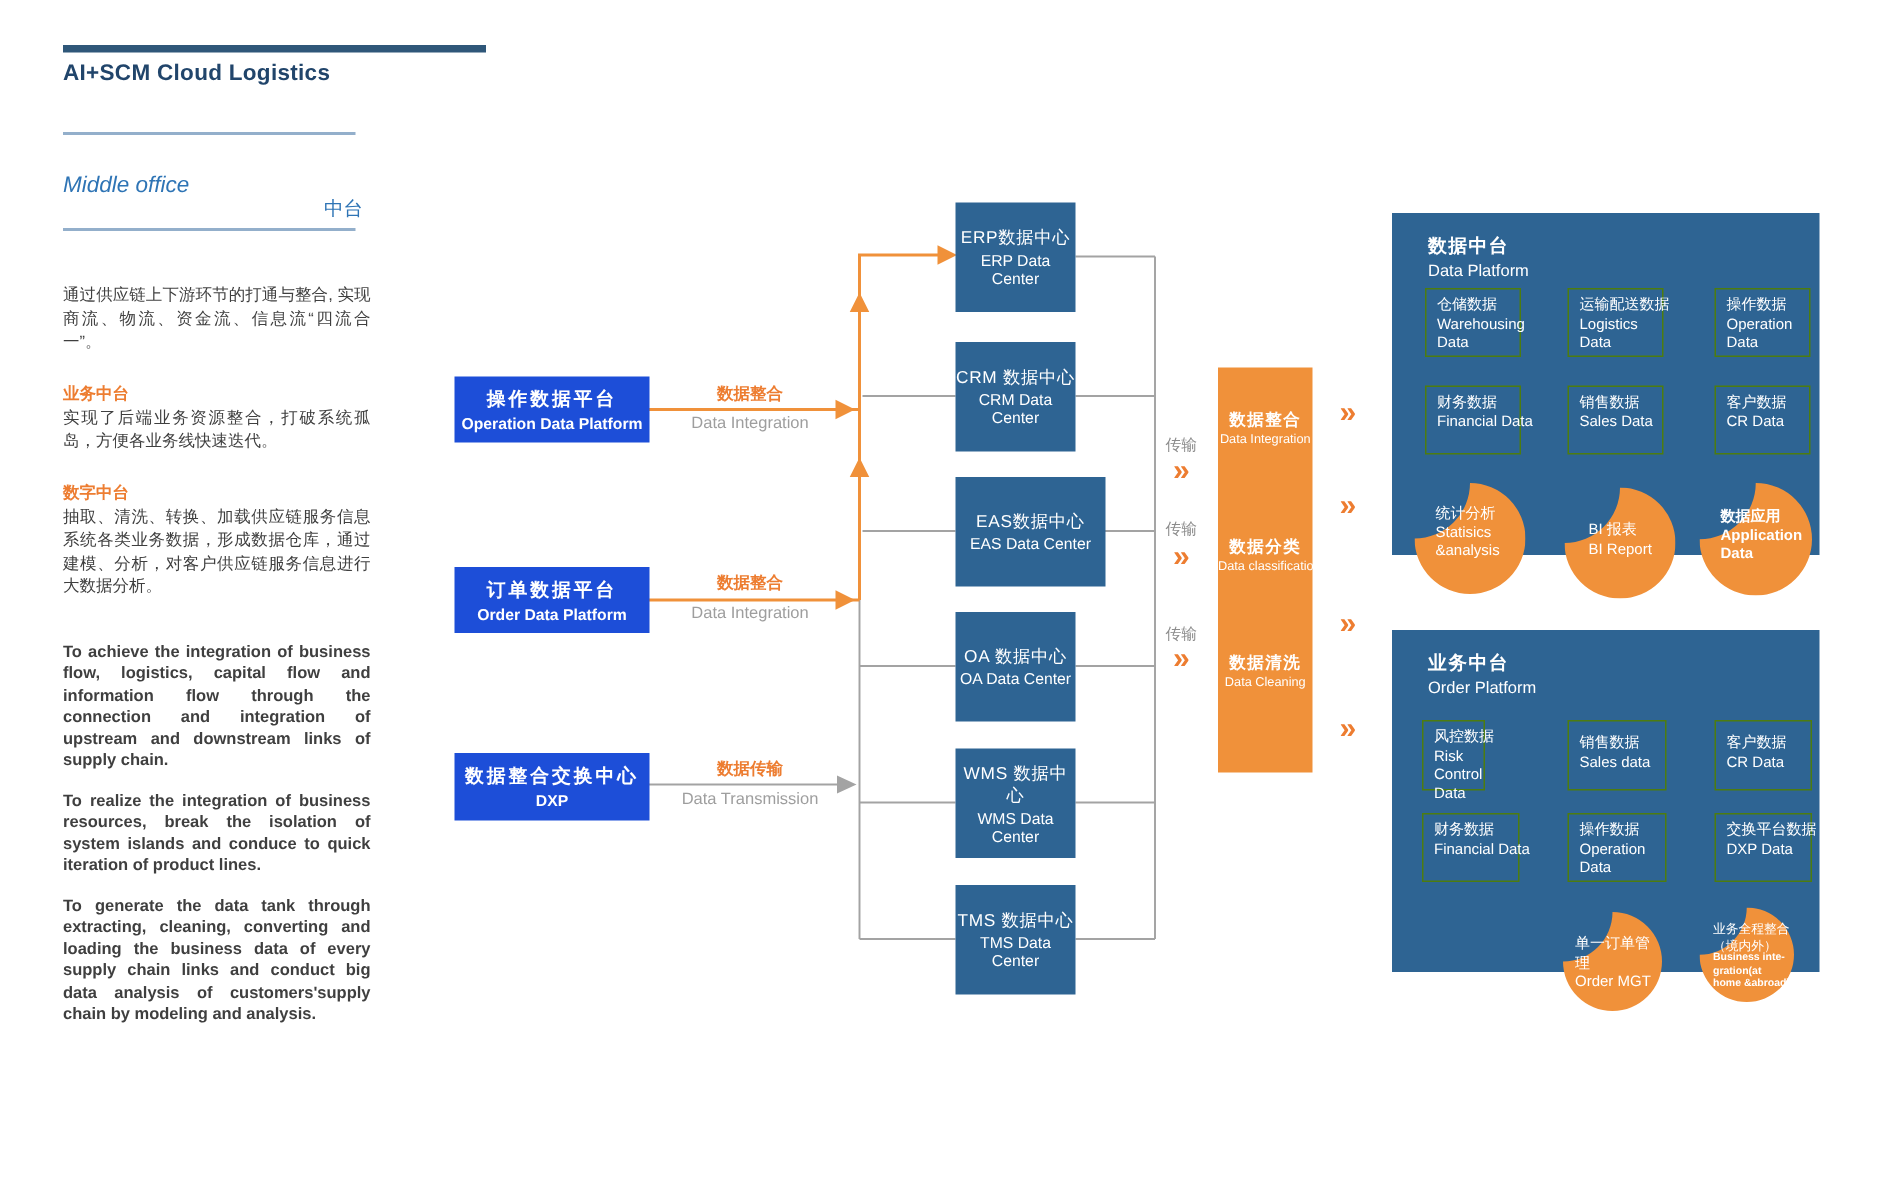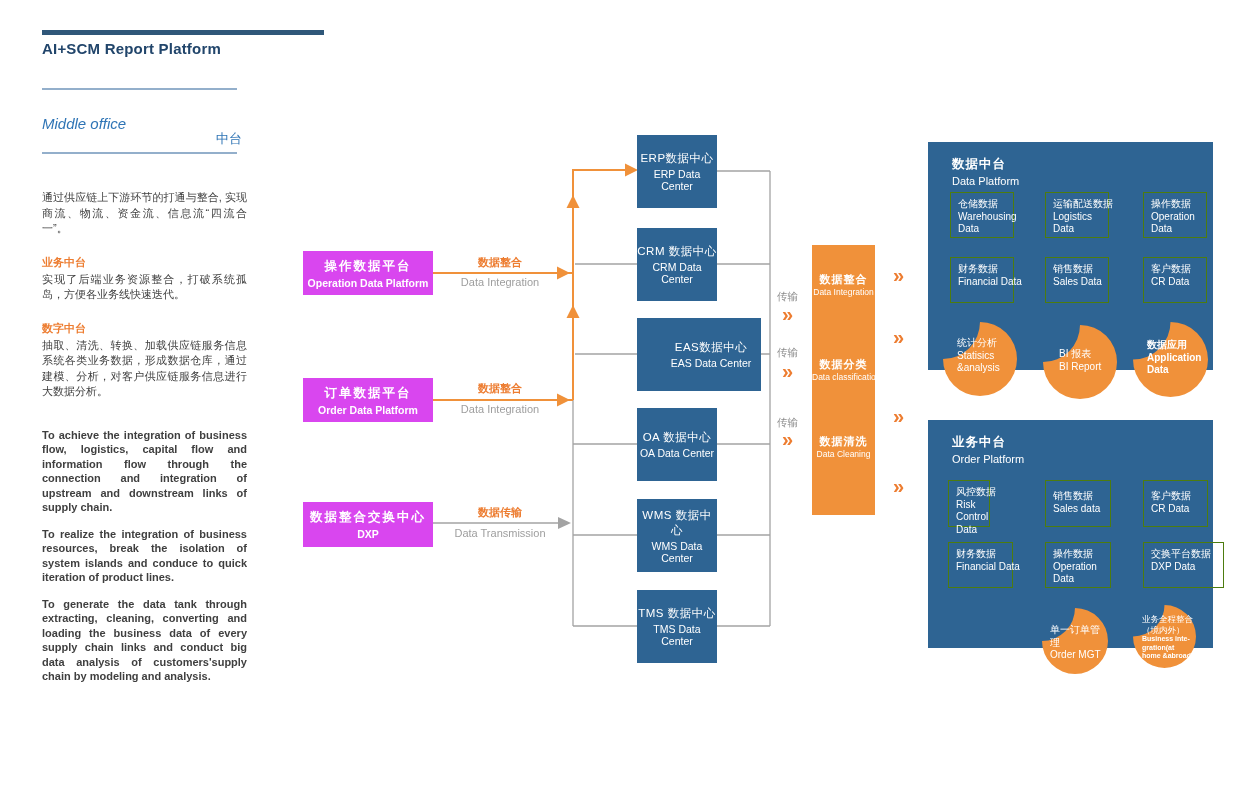--- a/index.html
+++ b/index.html
@@ -14,21 +14,21 @@
   .slide-sub{font-size:10.5px;font-weight:bold;color:#2E74B5;margin-top:3px;}
   .sep{background:#93AFCB;height:2px;}
   .sec-en{font-size:15px;color:#2E74B5;}
   .sec-cn{font-size:13px;color:#2E74B5;margin-top:7px;text-align:right;}
   .body-cn{font-size:11px;line-height:15.5px;color:#3F3F3F;text-align:justify;margin:0;}
   .h-orange{font-size:11px;font-weight:bold;color:#ED7D31;margin:18px 0 2px 0;}
   .body-en{font-size:11px;line-height:14.5px;color:#3F3F3F;text-align:justify;margin:12px 0 0 0;font-weight:bold;}
   .mt28{margin-top:28px;}
 
   
-  .src-box{background:#d946ef;color:#fff;display:flex;flex-direction:column;justify-content:center;text-align:center;gap:2px;}
+  .src-box{background:#1d4ed8;color:#fff;display:flex;flex-direction:column;justify-content:center;text-align:center;gap:2px;}
   .src-cn{font-size:12.5px;font-weight:bold;letter-spacing:2px;}
   .src-en{font-size:10.5px;font-weight:bold;}
 
   
   .arrow-cn{color:#ED7D31;font-weight:bold;font-size:11px;text-align:center;}
   .arrow-en{color:#9E9E9E;font-size:11px;text-align:center;}
 
   
   .dc-box{background:#2E6493;color:#fff;display:flex;flex-direction:column;justify-content:center;text-align:center;gap:2px;}
   .dc-cn{font-size:11.5px;letter-spacing:.5px;}
@@ -111,21 +111,21 @@
       <line x1="1012" y1="503" x2="1045" y2="503"></line>
       <line x1="1111" y1="503" x2="1143" y2="503"></line>
       <line x1="980" y1="527" x2="980" y2="542"></line>
       <line x1="1078" y1="527" x2="1078" y2="542"></line>
       <line x1="1175" y1="527" x2="1175" y2="542"></line>
       <line x1="1111" y1="564" x2="1143" y2="564"></line>
     </g>
   </svg>
 
   <div class="abs topbar" style="left:42px;top:30px;width:282px;height:5px;"></div>
-  <div class="abs slide-title" style="left:42px;top:40px;width:300px;">AI+SCM Report Platform</div>
+  <div class="abs slide-title" style="left:42px;top:40px;width:300px;">AI+SCM Cloud Logistics</div>
   <div class="abs sep" style="left:42px;top:88px;width:195px;"></div>
   <div class="abs sec-en" style="left:42px;top:115px;width:200px;font-style:italic;">Middle office</div>
   <div class="abs sec-cn" style="left:42px;top:123px;width:200px;">中台</div>
   <div class="abs sep" style="left:42px;top:152px;width:195px;"></div>
 
   <div class="abs" style="left:42px;top:190px;width:205px;">
     <p class="body-cn">通过供应链上下游环节的打通与整合, 实现商流、物流、资金流、信息流“四流合一”。</p>
     <div class="h-orange">业务中台</div>
     <p class="body-cn">实现了后端业务资源整合，打破系统孤岛，方便各业务线快速迭代。</p>
     <div class="h-orange">数字中台</div>
@@ -156,21 +156,21 @@
   <div class="abs arrow-en" style="left:440px;top:527px;width:120px;">Data Transmission</div>
 
   <div class="abs dc-box" style="left:637px;top:135px;width:80px;height:73px;">
     <span class="dc-cn">ERP数据中心</span>
     <span class="dc-en">ERP Data Center</span>
   </div>
   <div class="abs dc-box" style="left:637px;top:228px;width:80px;height:73px;">
     <span class="dc-cn">CRM 数据中心</span>
     <span class="dc-en">CRM Data Center</span>
   </div>
-  <div class="abs dc-box" style="left:637px;top:318px;width:100px;height:73px;padding-left:24px;">
+  <div class="abs dc-box" style="left:637px;top:318px;width:100px;height:73px;">
     <span class="dc-cn">EAS数据中心</span>
     <span class="dc-en">EAS Data Center</span>
   </div>
   <div class="abs dc-box" style="left:637px;top:408px;width:80px;height:73px;">
     <span class="dc-cn">OA 数据中心</span>
     <span class="dc-en">OA Data Center</span>
   </div>
   <div class="abs dc-box" style="left:637px;top:499px;width:80px;height:73px;">
     <span class="dc-cn">WMS 数据中心</span>
     <span class="dc-en">WMS Data Center</span>
@@ -281,21 +281,21 @@
     <span class="p-en nw">CR Data</span>
   </div>
   <div class="abs pbox" style="left:948px;top:542px;width:65px;height:46px;">
     <span class="p-cn">财务数据</span>
     <span class="p-en nw">Financial Data</span>
   </div>
   <div class="abs pbox" style="left:1045px;top:542px;width:66px;height:46px;">
     <span class="p-cn">操作数据</span>
     <span class="p-en">Operation Data</span>
   </div>
-  <div class="abs pbox" style="left:1143px;top:542px;width:81px;height:46px;">
+  <div class="abs pbox" style="left:1143px;top:542px;width:65px;height:46px;">
     <span class="p-cn">交换平台数据</span>
     <span class="p-en nw">DXP Data</span>
   </div>
 
   <div class="leaf" style="left:1042px;top:608px;width:66px;height:66px;">
     <svg viewBox="0 0 76 76" preserveAspectRatio="none">
         <path d="M38,0 A38,38 0 0 1 0,38 A38,38 0 1 0 38,0 Z" fill="#F0913A"></path>
       </svg>
     <div class="ctext" style="padding:16px 0 0 8px;">
       <span class="c-cn">单一订单管理</span>

